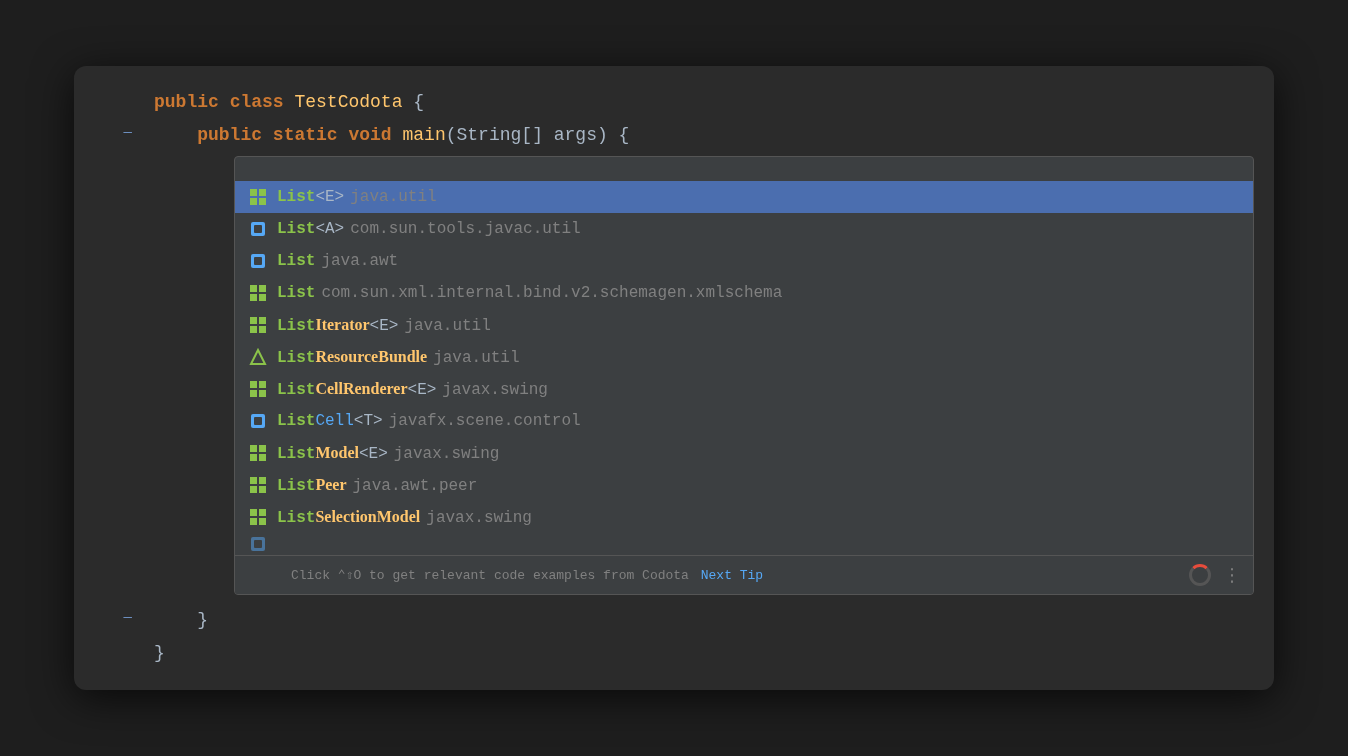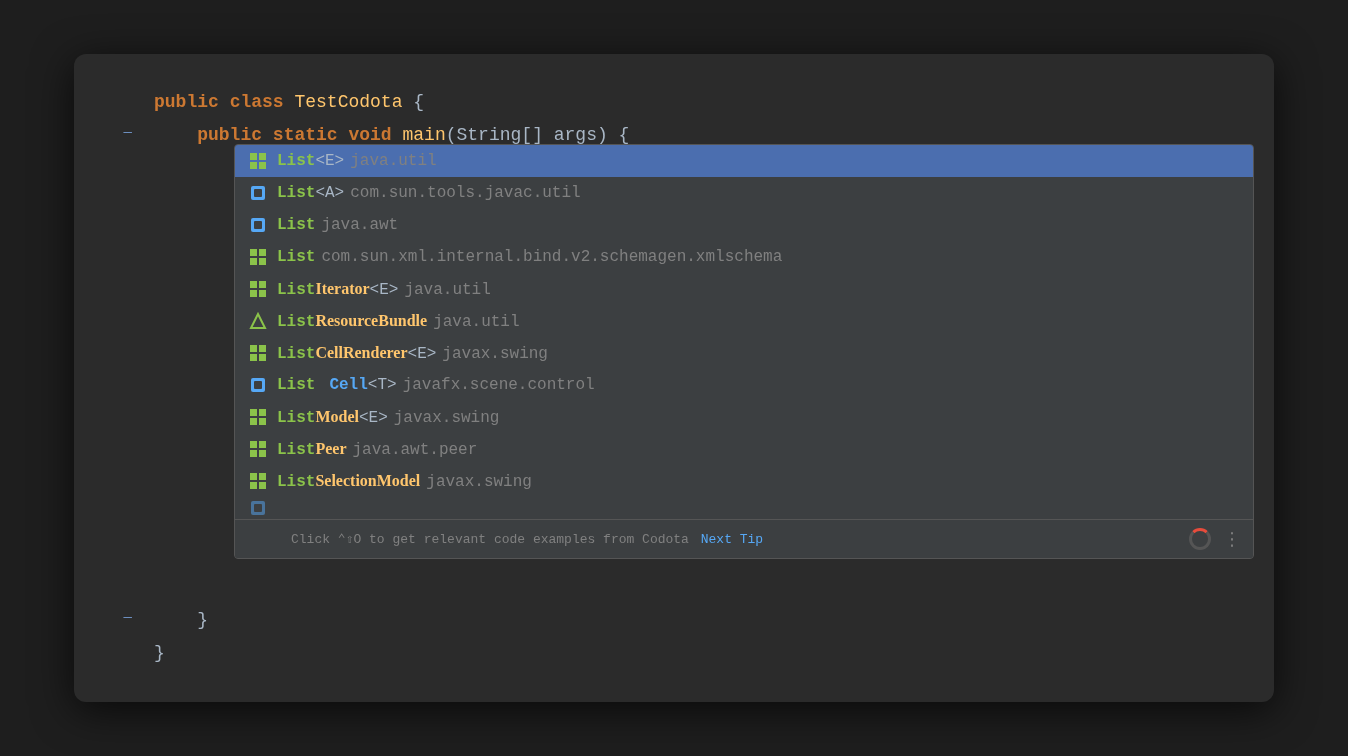--- a/index.html
+++ b/index.html
@@ -15,21 +15,21 @@
 
     .editor-window {
       width: 1200px;
       background: #2b2b2b;
       border-radius: 12px;
       overflow: hidden;
       box-shadow: 0 8px 40px rgba(0,0,0,0.7);
     }
 
     .code-area {
-      padding: 32px 0;
+      padding: 20px 0;
       position: relative;
     }
 
     .line {
       display: flex;
       align-items: flex-start;
       padding: 2px 0;
       font-size: 18px;
       line-height: 1.6;
       position: relative;
@@ -86,40 +86,41 @@
       align-items: center;
       padding: 5px 12px;
       font-size: 16px;
       color: #a9b7c6;
       cursor: pointer;
       white-space: nowrap;
     }
 
     .ac-item:first-child {
       background: #4b6eaf;
+      margin-top: 24px;
     }
 
     .ac-icon {
       width: 22px;
       height: 22px;
       margin-right: 8px;
       flex-shrink: 0;
       display: flex;
       align-items: center;
       justify-content: center;
       font-size: 14px;
     }
 
     .icon-green-class {
       color: #8bc34a;
     }
 
     .ac-name-highlighted { color: #8bc34a; font-weight: bold; }
     .ac-name-bold { color: #ffc66d; font-weight: bold; font-family: Liberation Serif, serif; }
-    .ac-name-blue-bold { color: #56a8f5; font-weight: bold; margin-left: 14px; }
+    .ac-name-blue-bold { color: #56a8f5; font-weight: normal; }
     .ac-package { color: #808080; margin-left: 6px; }
 
     .ac-footer {
       background: #3c3f41;
       border-top: 1px solid #555;
       padding: 8px 12px;
       display: flex;
       align-items: center;
       justify-content: space-between;
     }

